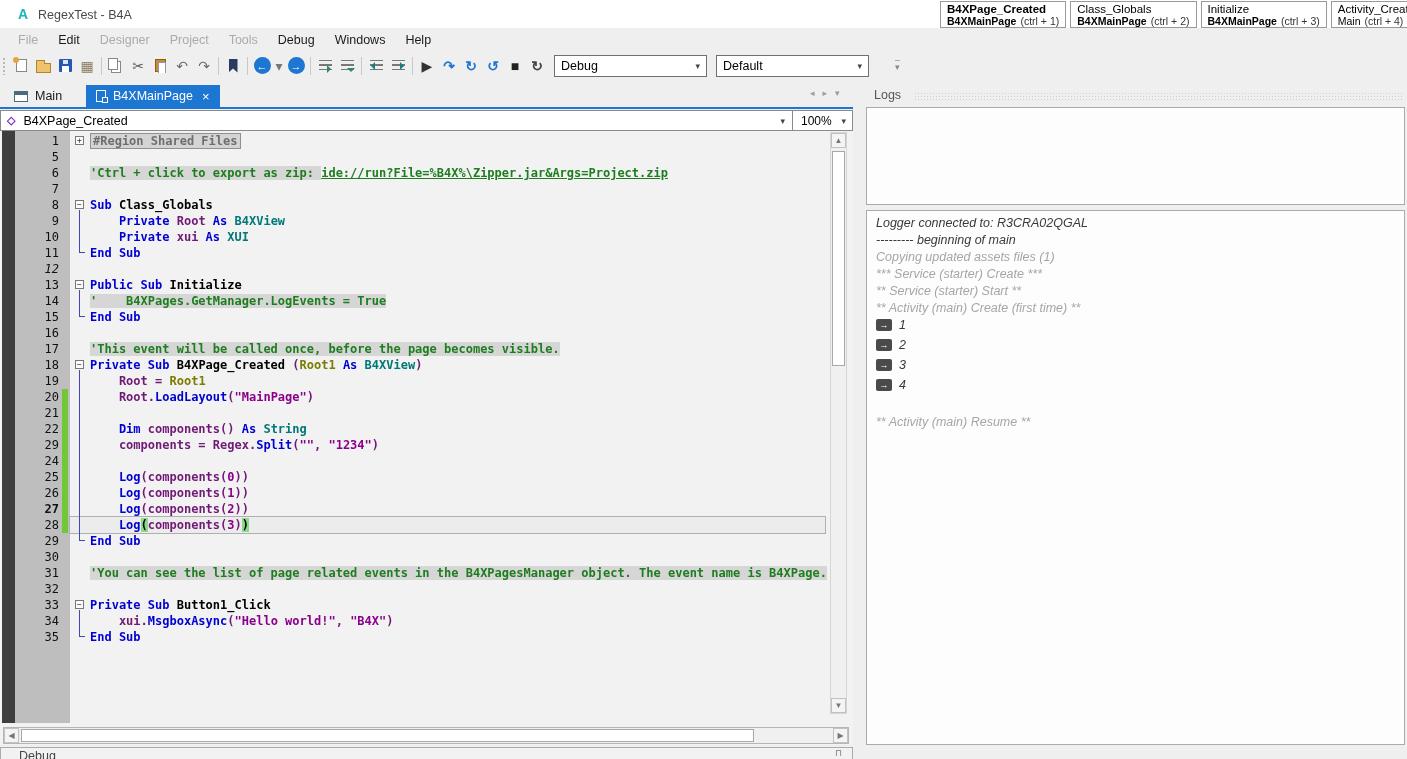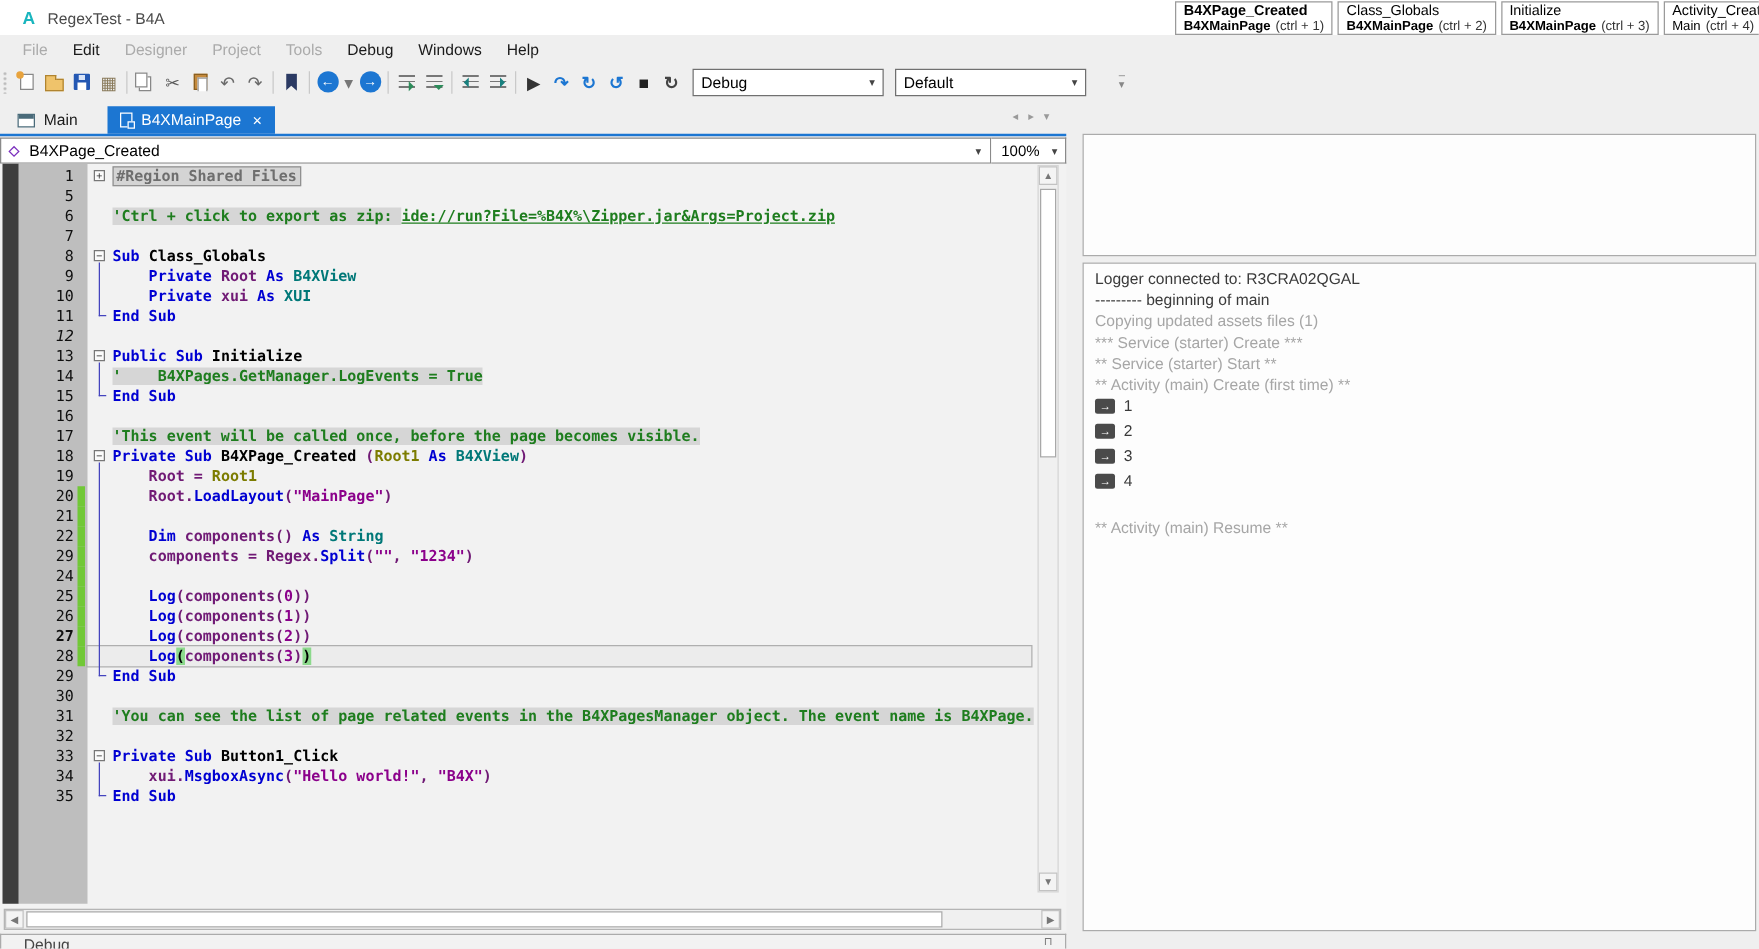--- a/index.html
+++ b/index.html
@@ -131,21 +131,21 @@
   
   #logs-header { position:absolute; left:866px; top:88px; width:541px; height:16px; }
   #logs-title { position:absolute; left:8px; top:0; font-size:12.5px; color:#555; }
   #logs-dots { position:absolute; left:48px; top:4px; width:488px; height:8px;
     background:radial-gradient(circle,#CFCFCF 0.9px,transparent 1px) 0 0/3px 3px; }
   #logs-box-top { position:absolute; left:866px; top:107px; width:539px; height:98px;
     background:#FDFDFD; border:1px solid #ABABAB; }
   #logs-box { position:absolute; left:866px; top:210px; width:539px; height:535px;
     background:#FDFDFD; border:1px solid #ABABAB; overflow:hidden; }
   .logrow { position:absolute; left:9px; font-size:12.5px; color:#3A3A3A; white-space:nowrap;
-    display:flex; align-items:center; }
+    display:flex; align-items:center;font-style:italic; }
   .logrow.muted { color:#A6A6A6; }
   .logico { display:inline-flex; width:16px; height:12px; background:#4A4A4A; border-radius:2px;
     color:#FFF; font-size:9px; align-items:center; justify-content:center; margin-right:7px; }
 
   
   #bottomstrip { position:absolute; left:0; top:747px; width:853px; height:12px; background:#F2F2F2;
     border:1px solid #ABABAB; border-bottom:none; overflow:hidden; }
   #bottomstrip .btitle { position:absolute; left:18px; top:1px; font-size:12.5px; color:#444; }
   #bottomstrip .pin { position:absolute; right:10px; top:0; font-size:9px; color:#777; }
 </style>
@@ -465,20 +465,24 @@
       <div class="sthumb" style="left:1px;top:18px;width:13px;height:215px;"></div>
       <div class="sbtn" style="left:0;bottom:0;width:15px;height:15px;">▼</div>
     </div>
     <div id="hscroll">
       <div class="sbtn" style="left:0;top:0;width:15px;height:15px;">◀</div>
       <div class="sthumb" style="left:17px;top:1px;width:733px;height:13px;"></div>
       <div class="sbtn" style="right:0;top:0;width:15px;height:15px;">▶</div>
     </div>
   </div>
 
+  <div id="logs-header">
+    <span id="logs-title">Logs</span>
+    <div id="logs-dots"></div>
+  </div>
   <div id="logs-box-top"></div>
   <div id="logs-box">
       <div class="logrow" style="top: 5px;">
         <span>Logger connected to: R3CRA02QGAL</span>
       </div>
       <div class="logrow" style="top: 22px;">
         <span>--------- beginning of main</span>
       </div>
       <div class="logrow muted" style="top: 39px;">
         <span>Copying updated assets files (1)</span>

